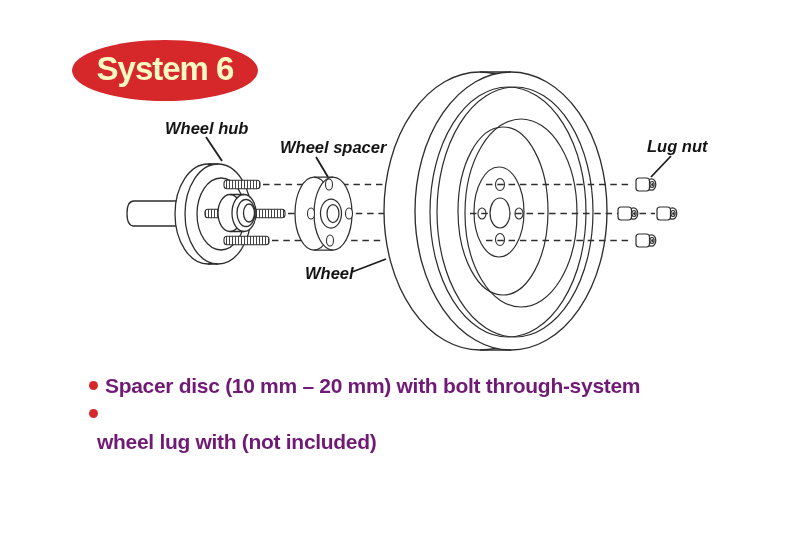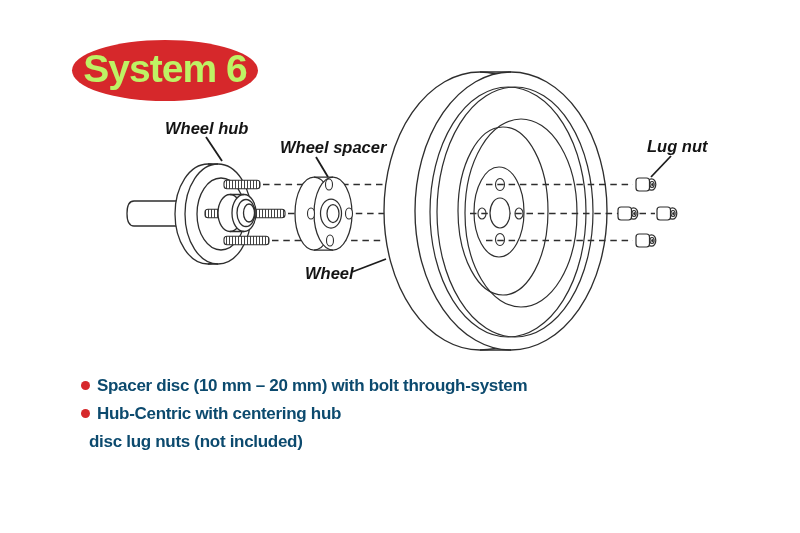--- a/index.html
+++ b/index.html
@@ -7,34 +7,34 @@
     width:800px;height:533px;background:#ffffff;overflow:hidden;position:relative;
     font-family:"Liberation Sans", sans-serif;
   }
   
   .badge{
     position:absolute;left:72px;top:40px;width:186px;height:61px;
     background:#d6282b;border-radius:50%;
     display:flex;align-items:center;justify-content:center;
   }
   .badge-label{
-    color:#bef264;font-size:39px;font-weight:bold;letter-spacing:-1px;
+    color:#fef9c3;font-size:33px;font-weight:bold;letter-spacing:-1px;
     padding-bottom:3px;white-space:nowrap;
   }
   
   svg.diagram{position:absolute;left:0;top:0;}
   .art{stroke:#2e2e2e;fill:none;}
   .artw{stroke:#2e2e2e;fill:#ffffff;}
   .dash{stroke:#2e2e2e;stroke-width:1.3;stroke-dasharray:6.5 4.8;fill:none;}
   .ptr{stroke:#1c1c1c;stroke-width:1.8;fill:none;}
   .lbl{font:italic bold 16.5px "Liberation Sans", sans-serif;fill:#141414;}
   
   .features{
-    position:absolute;left:76px;top:372px;width:680px;
-    font-weight:bold;font-size:17px;color:#0c4a6e;letter-spacing:-0.3px;
+    position:absolute;left:84px;top:372px;width:680px;
+    font-weight:bold;font-size:21px;color:#701a75;letter-spacing:-0.3px;
   }
   .feat-line{line-height:28px;white-space:nowrap;}
   .dot{
     display:inline-block;width:9px;height:9px;border-radius:50%;
     background:#d6282b;margin:0 7px 3px 5px;vertical-align:middle;
   }
   .feat-line.cont{padding-left:13px;}
 </style>
 </head>
 <body>
@@ -159,18 +159,18 @@
     <line class="ptr" x1="671" y1="156" x2="651" y2="177"></line>
     <text class="lbl" x="647" y="152">Lug nut</text>
   </g>
 </svg>
 
 <div class="features">
   <div class="feat-line">
     <span class="dot"></span><span>Spacer disc (10 mm – 20 mm) with bolt through-system</span>
   </div>
   <div class="feat-line">
-    <span class="dot"></span><span>Hub-Centric with centering hub</span>
+    <span class="dot"></span>
   </div>
   <div class="feat-line cont">
-    <span>disc lug nuts (not included)</span>
+    <span>wheel lug with (not included)</span>
   </div>
 </div>
 
 </body></html>

